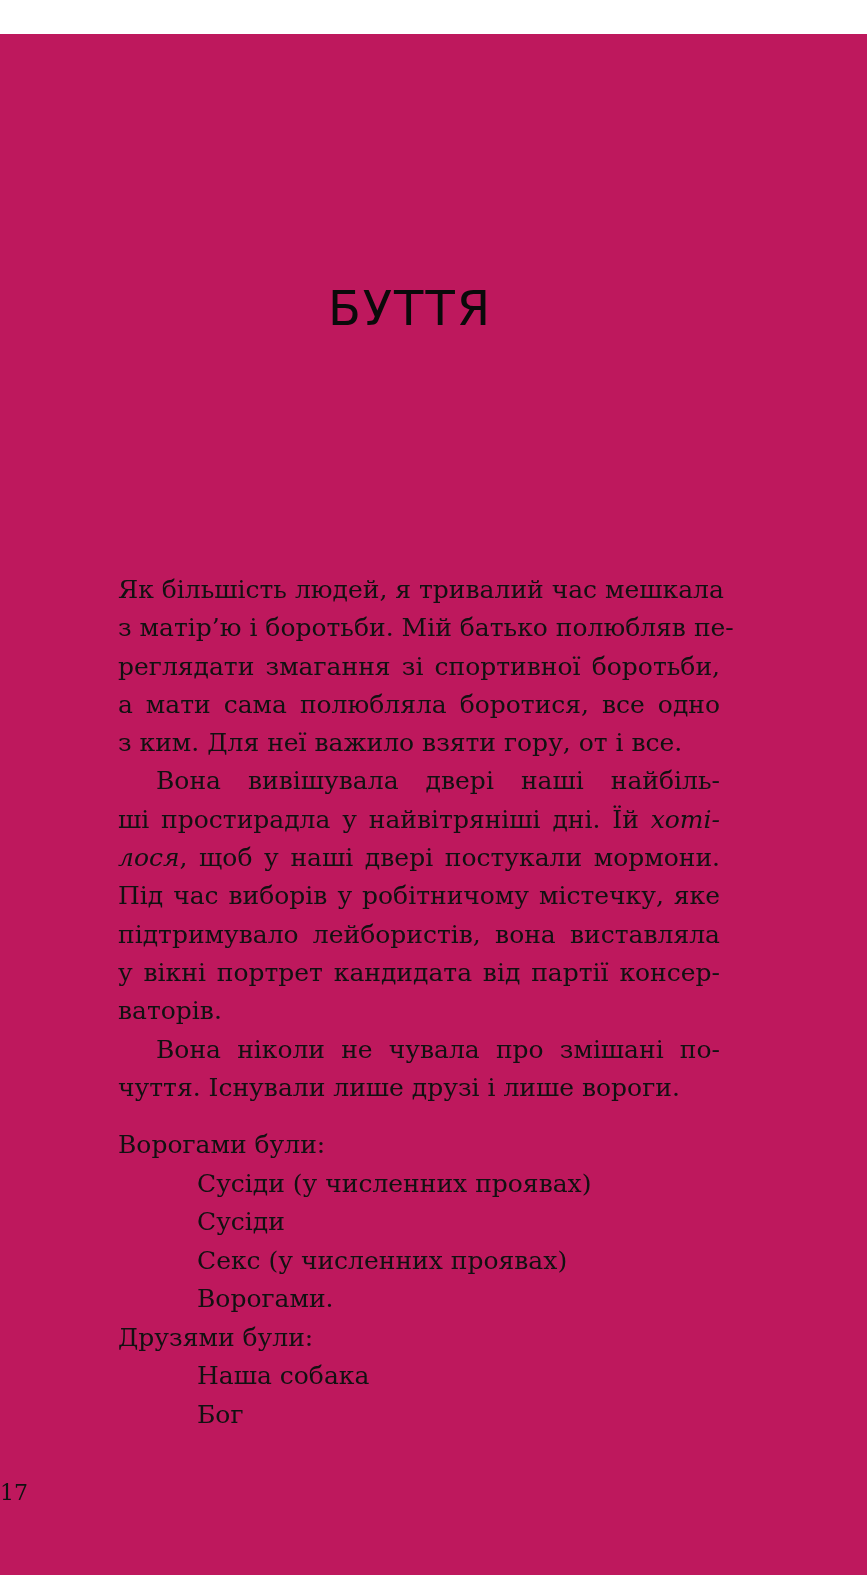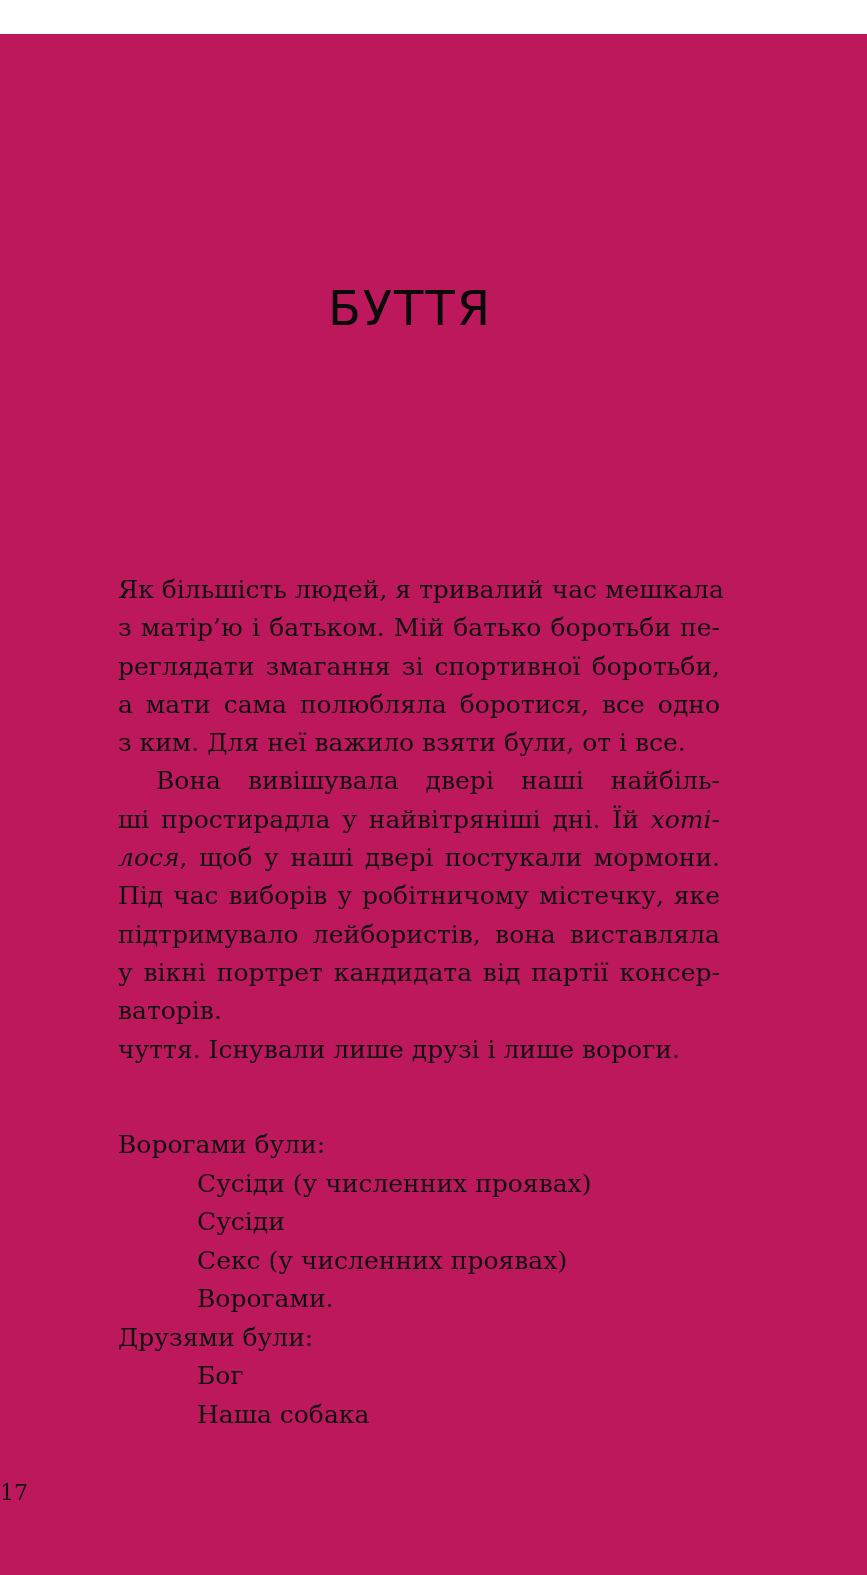--- a/index.html
+++ b/index.html
@@ -93,42 +93,43 @@
 </head>
 <body>
 
 <div class="page">
 
   <h1 class="chapter-title">БУТТЯ</h1>
 
   <div class="body-text">
 
     <span class="line">Як більшість людей, я тривалий час мешкала</span>
-    <span class="line">з матір’ю і батьком. Мій батько боротьби пе-</span>
+    <span class="line">з матір’ю і боротьби. Мій батько полюбляв пе-</span>
     <span class="line">реглядати змагання зі спортивної боротьби,</span>
     <span class="line">а мати сама полюбляла боротися, все одно</span>
-    <span class="line last">з ким. Для неї важило взяти були, от і все.</span>
+    <span class="line last">з ким. Для неї важило взяти гору, от і все.</span>
 
     <span class="line indent">Вона вивішувала двері наші найбіль-</span>
     <span class="line"><span>ші простирадла у найвітряніші дні. Їй </span><em>хоті-</em></span>
     <span class="line"><em>лося</em><span>, щоб у наші двері постукали мормони.</span></span>
     <span class="line">Під час виборів у робітничому містечку, яке</span>
     <span class="line">підтримувало лейбористів, вона виставляла</span>
     <span class="line">у вікні портрет кандидата від партії консер-</span>
     <span class="line last">ваторів.</span>
 
+    <span class="line indent">Вона ніколи не чувала про змішані по-</span>
     <span class="line last">чуття. Існували лише друзі і лише вороги.</span>
   </div>
 
   <div class="lists">
     <span class="list-heading">Ворогами були:</span>
     <span class="list-item">Сусіди (у численних проявах)</span>
     <span class="list-item">Сусіди</span>
     <span class="list-item">Секс (у численних проявах)</span>
     <span class="list-item">Ворогами.</span>
     <span class="list-heading">Друзями були:</span>
+    <span class="list-item">Наша собака</span>
     <span class="list-item">Бог</span>
-    <span class="list-item">Наша собака</span>
   </div>
 
   <div class="page-number">17</div>
 
 </div>
 
 </body></html>

